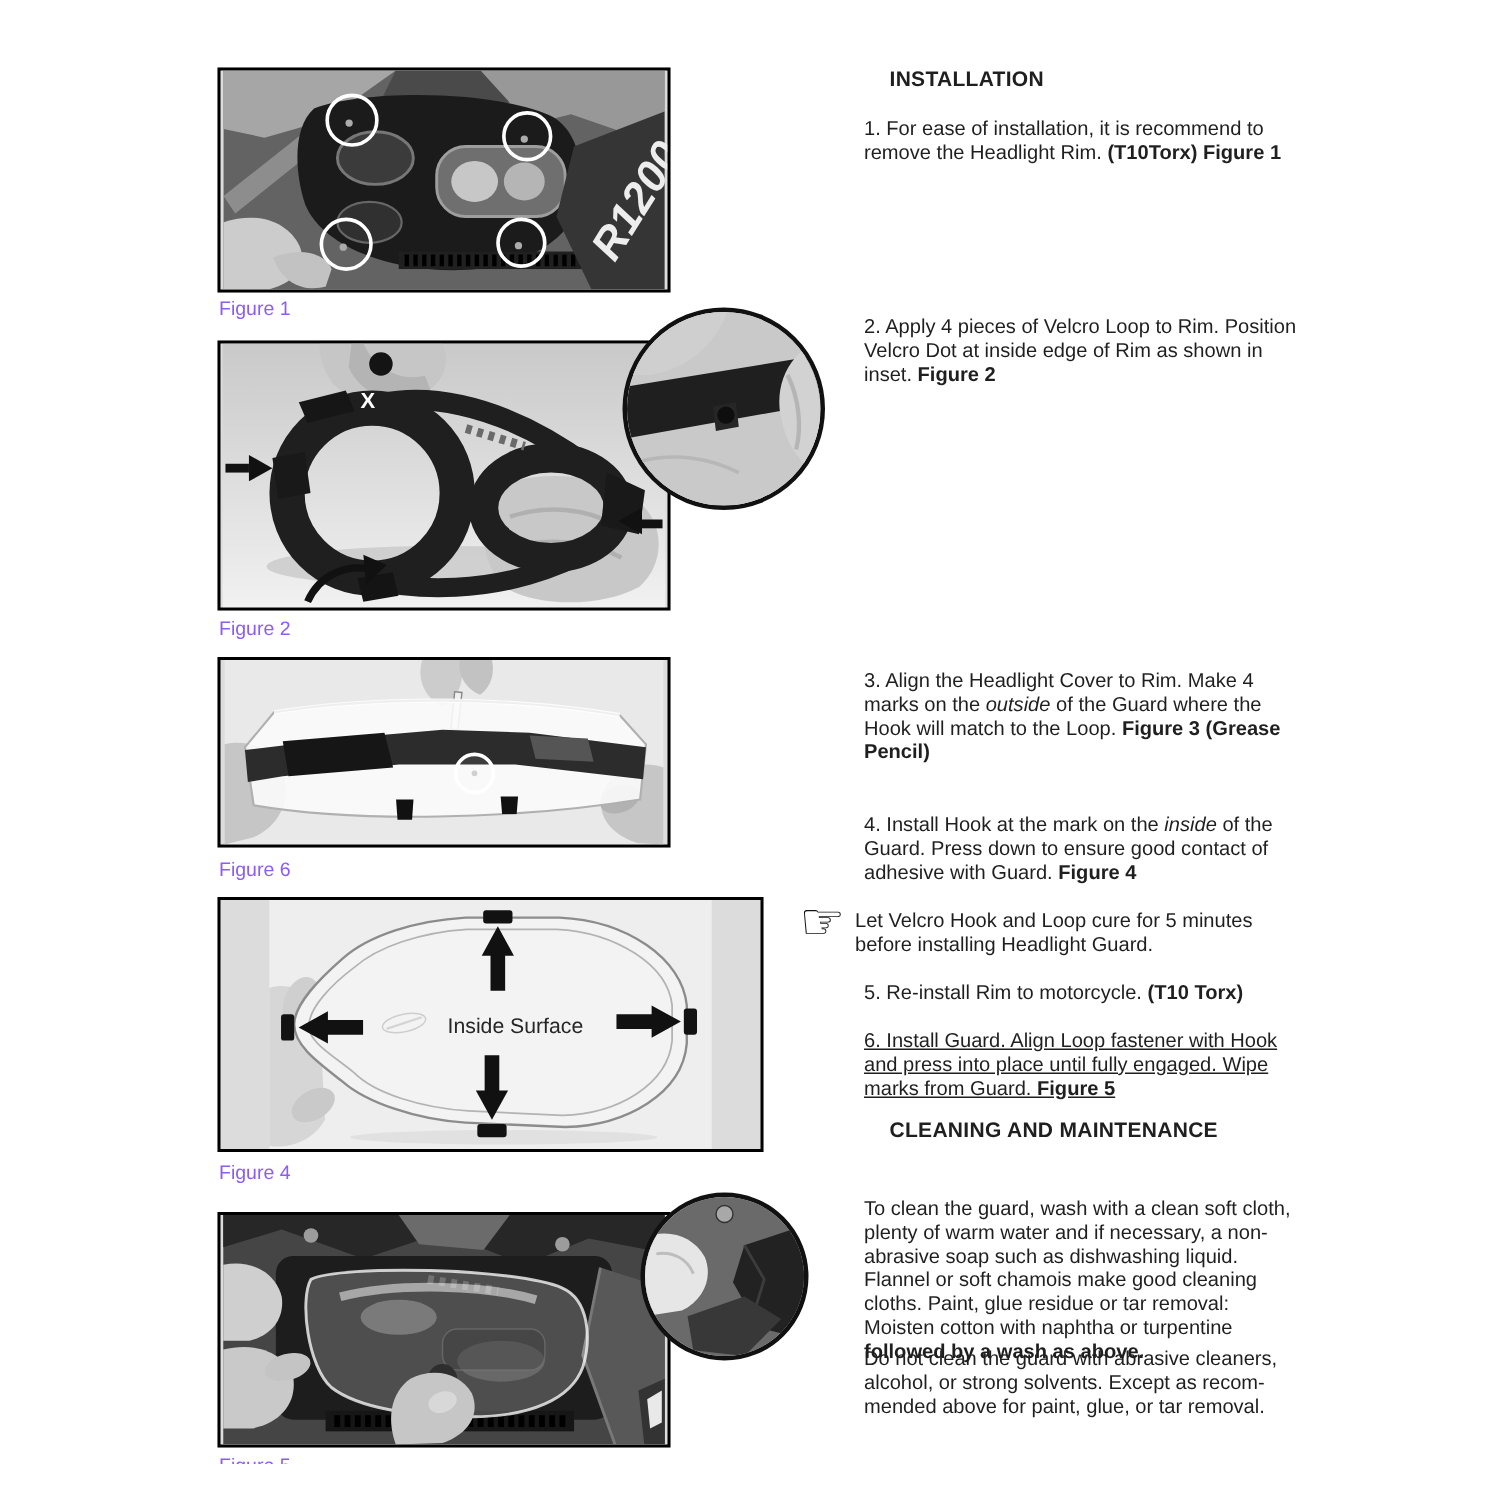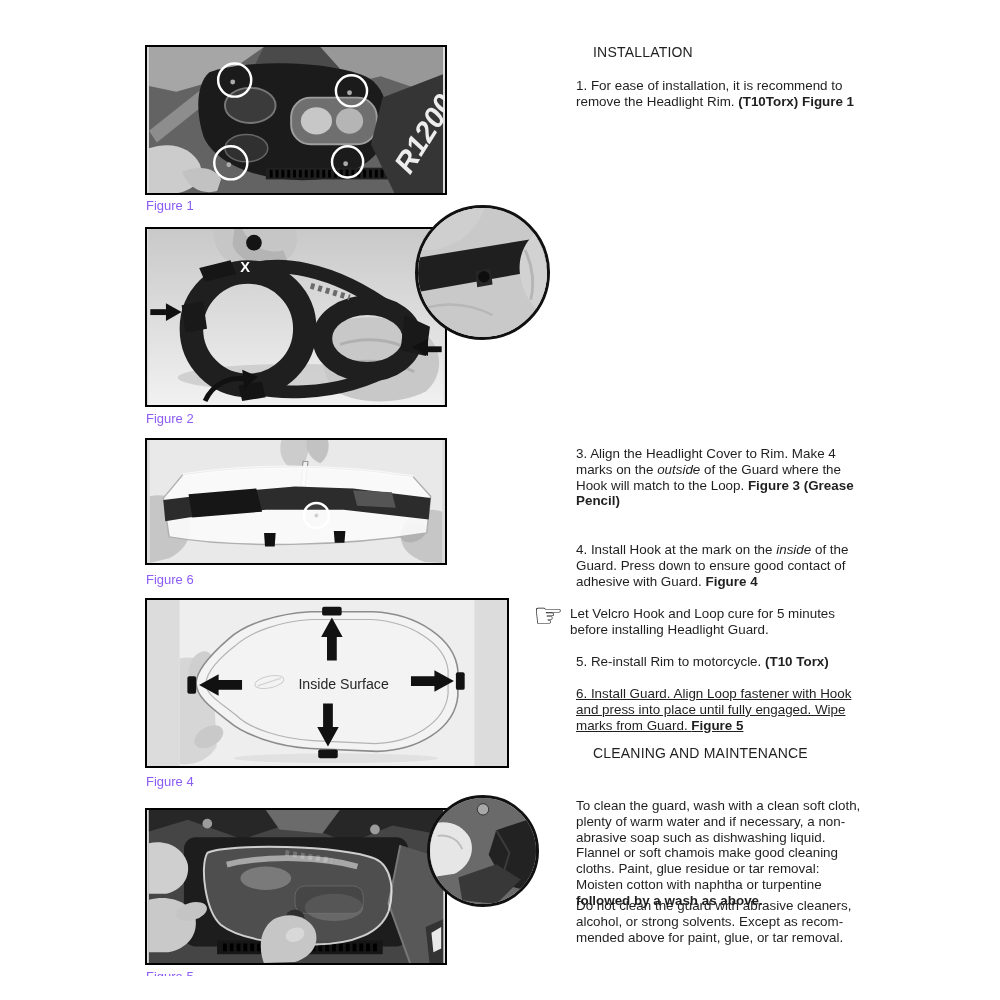--- a/index.html
+++ b/index.html
@@ -6,21 +6,21 @@
   .page{position:relative;width:1000px;height:1000px;background:#ffffff;overflow:hidden;
         font-family:"Liberation Sans",sans-serif;color:#1f1f1f;}
   .fig{position:absolute;border:2px solid #000;box-sizing:border-box;overflow:hidden;background:#dcdcdc;}
   .fig svg{display:block;width:100%;height:100%;}
   .cap{position:absolute;font-size:13px;color:#8b5cf6;}
   .cap-clip{position:absolute;height:7px;overflow:hidden;}
   .inset{position:absolute;border-radius:50%;border:3px solid #111;box-sizing:border-box;overflow:hidden;background:#c9c9c9;z-index:6;}
   .inset svg{display:block;width:100%;height:100%;}
   .txt{position:absolute;left:576px;width:292px;font-size:13.4px;line-height:15.8px;}
   .note-txt{left:570px;}
-  .hd{font-weight:400;font-size:14px;letter-spacing:.2px;padding-left:17px;}
+  .hd{font-weight:700;font-size:14px;letter-spacing:.2px;padding-left:17px;}
   .r-b{font-weight:700;text-align:right;}
   .r-i{font-style:italic;text-align:center;}
   .manicule{position:absolute;left:533px;top:598px;font-size:34px;line-height:34px;color:#111;
             font-family:"DejaVu Sans",sans-serif;}
 </style>
 </head>
 <body>
 
 <div class="page">
 
@@ -210,20 +210,21 @@
       <path d="M8,40 C20,38 30,44 34,54" stroke="#bdbdbd" stroke-width="2" fill="none"></path>
     </svg>
   </div>
   <div class="cap-clip" style="left:146px;top:969px;width:80px;">
     <div class="cap" style="position:static;">Figure 5</div>
   </div>
 
   <div class="txt hd" style="top:45px;">INSTALLATION</div>
 
   <div class="txt" style="top:78px;"><span>1. For ease of installation, it is recommend to remove the Headlight Rim. </span><span class="r-b">(T10Torx) Figure 1</span></div>
+  <div class="txt" style="top:210px;"><span>2. Apply 4 pieces of Velcro Loop to Rim. Position Velcro Dot at inside edge of Rim as shown in inset. </span><span class="r-b">Figure 2</span></div>
   <div class="txt" style="top:446px;"><span>3. Align the Headlight Cover to Rim. Make 4 marks on the </span><span class="r-i">outside</span><span> of the Guard where the Hook will match to the Loop. </span><span class="r-b">Figure 3 (Grease Pencil)</span></div>
   <div class="txt" style="top:542px;"><span>4. Install Hook at the mark on the </span><span class="r-i">inside</span><span> of the Guard. Press down to ensure good contact of adhesive with Guard. </span><span class="r-b">Figure 4</span></div>
 
   <div class="manicule">☞</div>
   <div class="txt note-txt" style="top:606px;"><span>Let Velcro Hook and Loop cure for 5 minutes before installing Headlight Guard.</span></div>
 
   <div class="txt" style="top:654px;"><span>5. Re-install Rim to motorcycle. </span><span class="r-b">(T10 Torx)</span></div>
   <div class="txt" style="top:686px;text-decoration:underline;"><span>6. Install Guard. Align Loop fastener with Hook and press into place until fully engaged. Wipe marks from Guard. </span><span class="r-b">Figure 5</span></div>
 
   <div class="txt hd" style="top:746px;">CLEANING AND MAINTENANCE</div>

